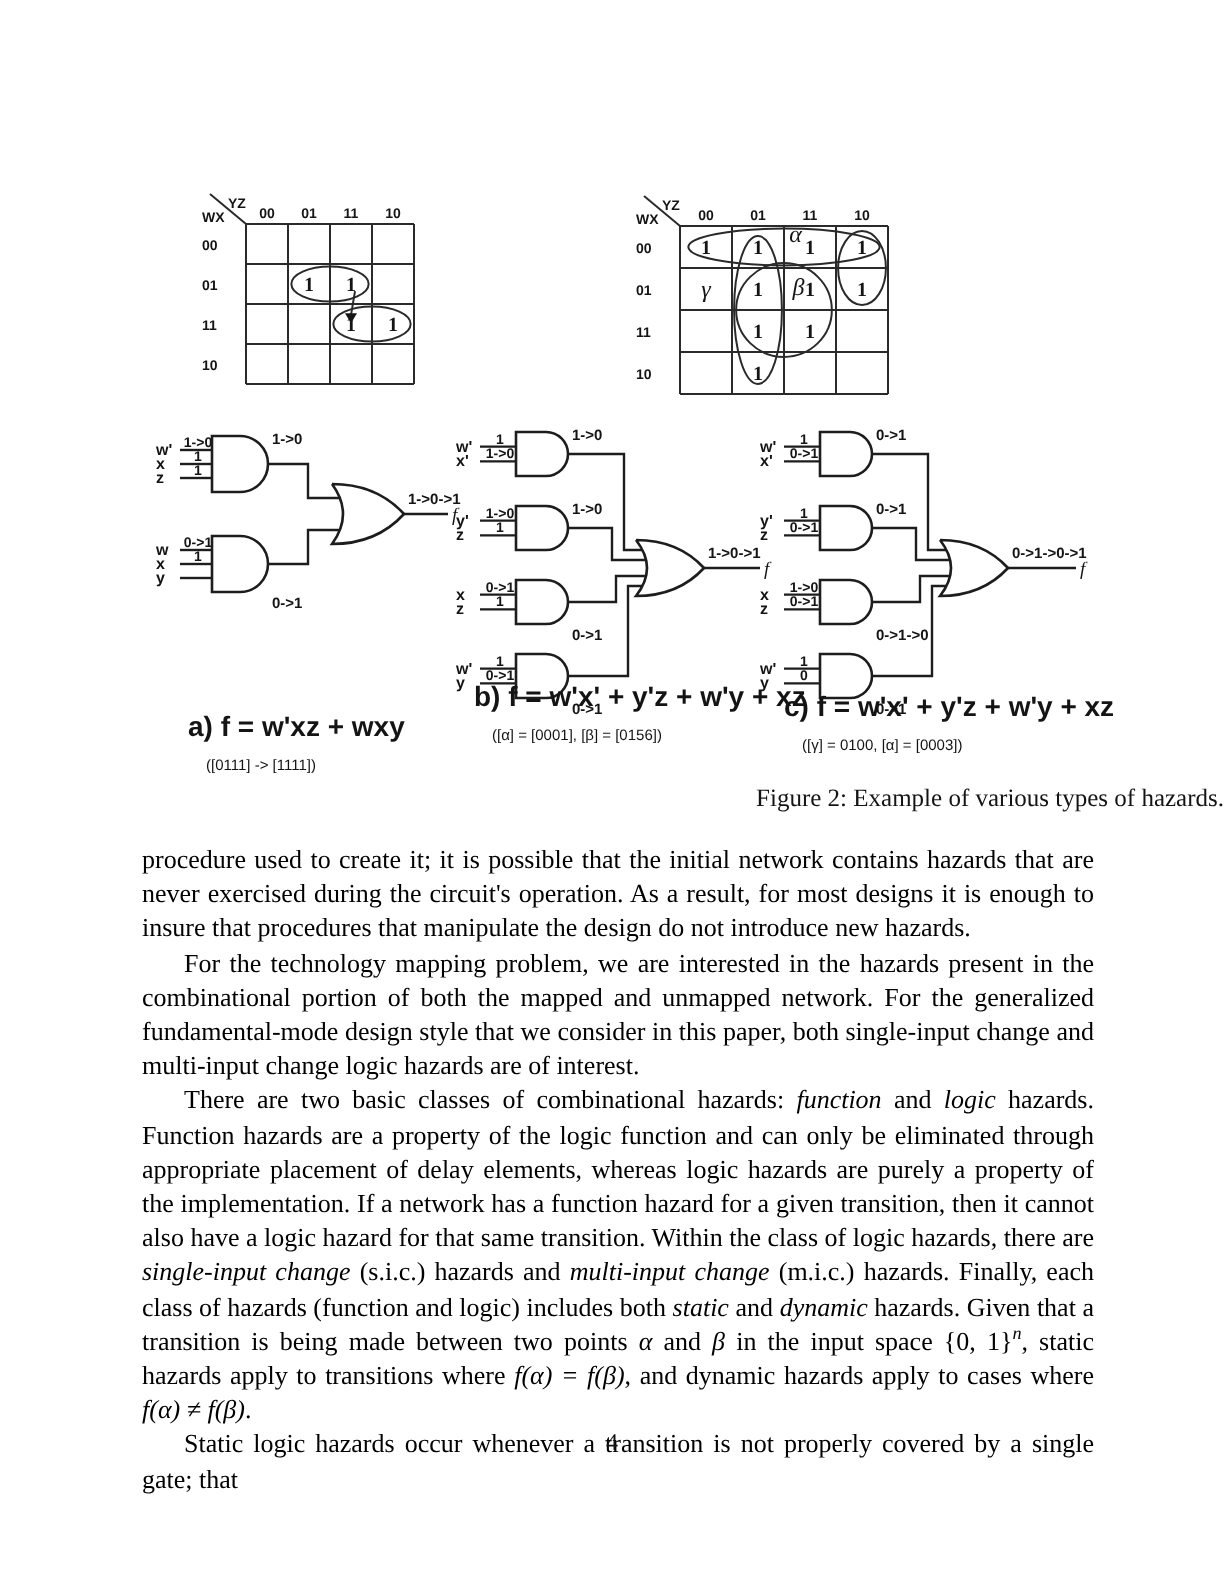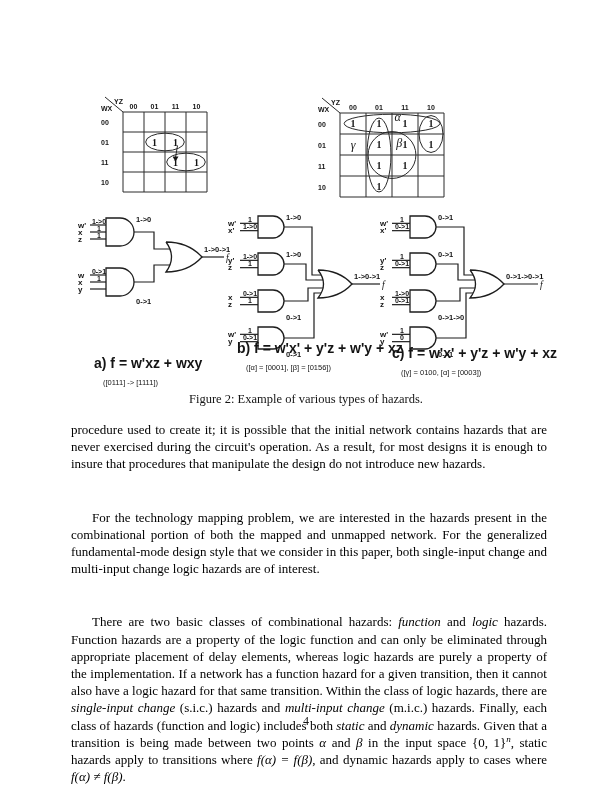--- a/index.html
+++ b/index.html
@@ -14,26 +14,26 @@
   .kt{font-size:7px;font-weight:bold;}
   .one{font-size:10px;font-weight:bold;font-family:"Liberation Serif",serif;}
   .greek{font-size:12px;font-style:italic;font-family:"Liberation Serif",serif;}
   .cn{font-size:8px;font-weight:bold;}
   .cv{font-size:7px;font-weight:bold;}
   .co{font-size:7.5px;font-weight:bold;}
   .cf{font-size:9.5px;font-style:italic;font-family:"Liberation Serif",serif;}
   .ckt-cap{position:absolute;font-family:"Liberation Sans",sans-serif;color:#141414;}
   .ckt-cap .l1{font-size:14px;font-weight:bold;white-space:nowrap;}
   .ckt-cap .l2{font-size:7.5px;margin-left:9px;margin-top:7px;white-space:nowrap;}
-  .fig-caption{position:absolute;top:392px;left:0;width:612px;text-align:center;
+  .fig-caption{position:absolute;top:392px;left:0;width:612px;text-align:right;
                font-size:12.5px;color:#141414;}
   .body-text{position:absolute;left:71px;top:421px;width:476px;font-size:13px;
              line-height:17.2px;text-align:justify;color:#000000;}
   .body-text p{margin:0;}
-  .body-text p.indent{text-indent:21px;margin-top:36px;}
+  .body-text p.indent{text-indent:21px;}
   .body-text sup{font-size:70%;line-height:0;}
   .page-number{position:absolute;top:714px;left:0;width:612px;text-align:center;
                font-size:12px;color:#141414;}
 </style>
 </head>
 <body>
 
 <div class="page">
 
   <div>

